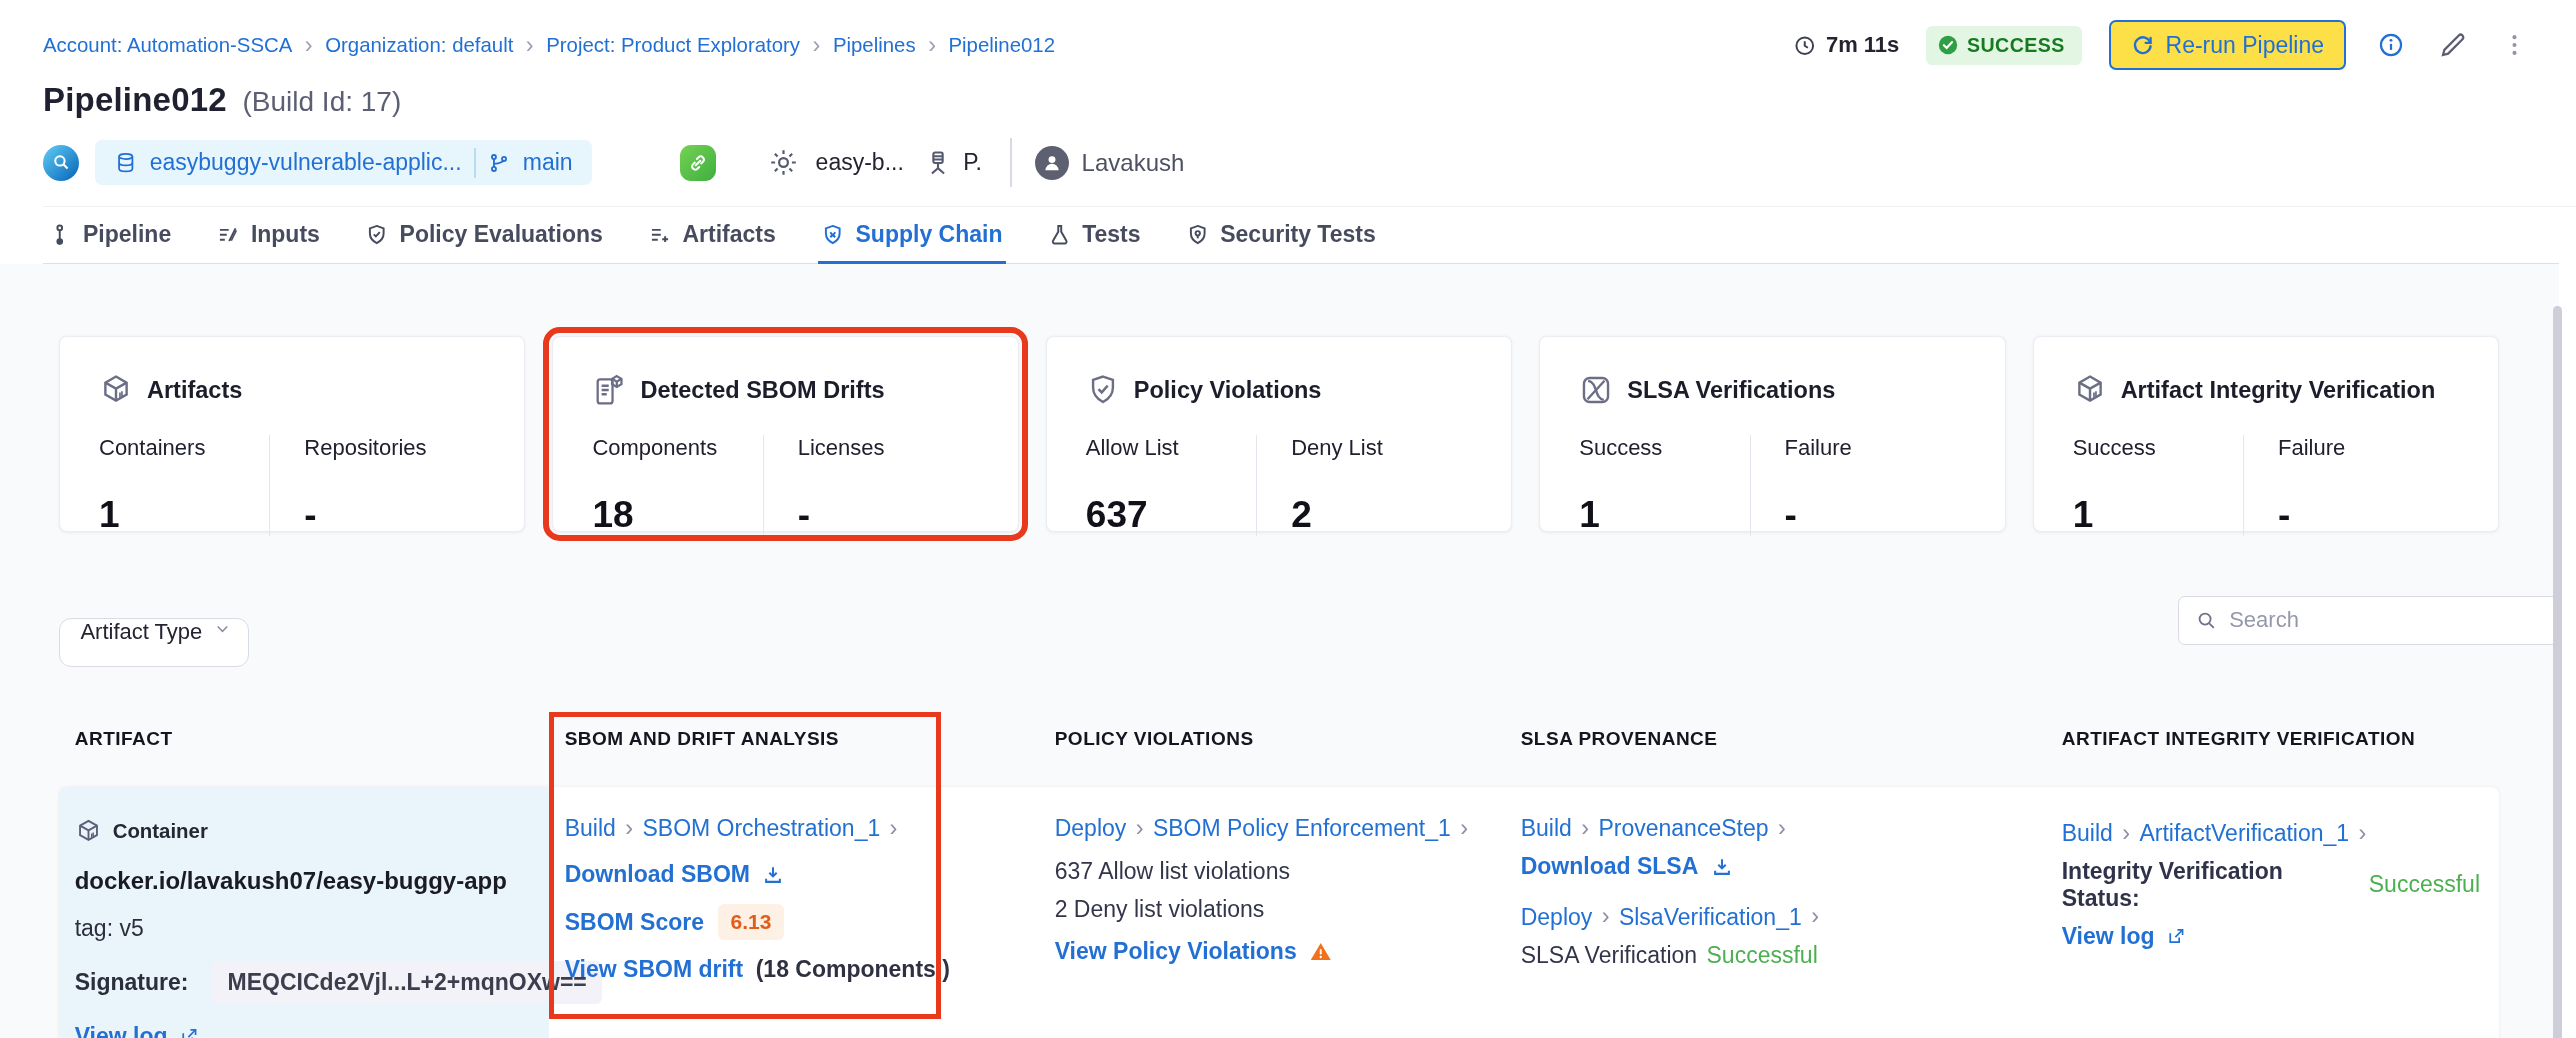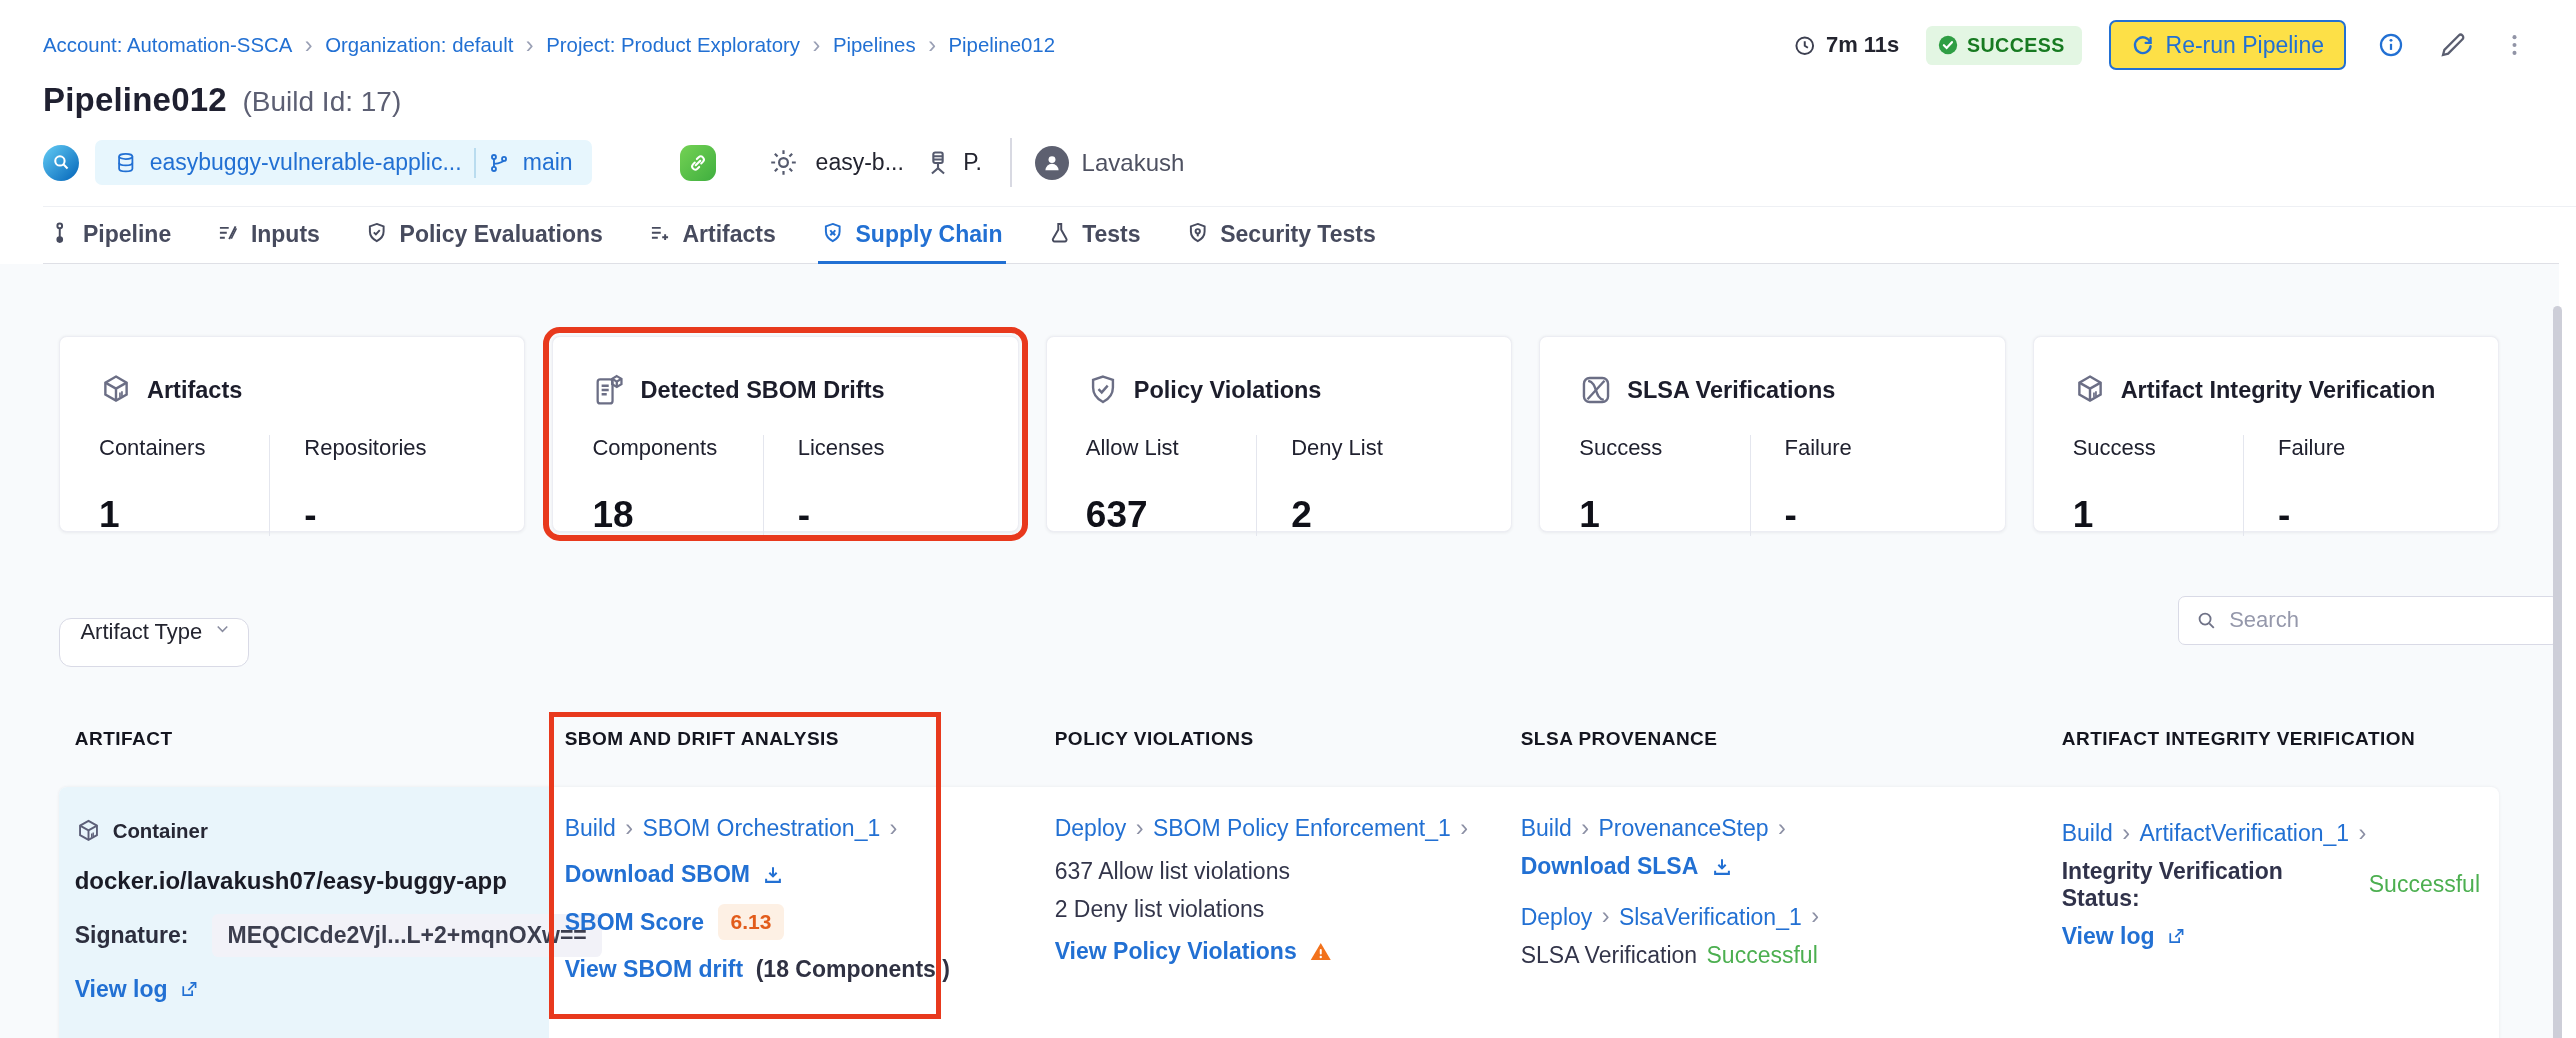--- a/index.html
+++ b/index.html
@@ -42,21 +42,21 @@
   .meta-row .plain{ font-size:23px; color:#23242f; }
   .green-badge{ width:36px; height:36px; border-radius:11px; margin-left:88px;
     background:linear-gradient(135deg,#74d254,#3fae3f); display:flex; align-items:center; justify-content:center; }
   .meta-div{ width:1.6px; height:49px; background:#d8d9e2; margin:0 23.5px 0 28px; }
   .gray-avatar{ width:34px; height:34px; border-radius:50%; background:#5d6070;
     display:flex; align-items:center; justify-content:center; }
   .user-name{ font-size:24px; color:#4e5161; margin-left:12.5px; }
 
   .tabbar{ display:flex; align-items:stretch; gap:39px; margin-top:19px; border-top:0.8px solid #eef0f4;
     border-bottom:1.6px solid #dfe0e6; padding:0 0 0 2.4px; }
-  .tab{ display:flex; align-items:flex-start; gap:11px; font-size:23px; font-weight:700; color:#474b5e;
+  .tab{ display:flex; align-items:center; gap:11px; font-size:23px; font-weight:700; color:#474b5e;
     padding:14px 3.1px 12.5px; border-bottom:4.7px solid transparent; margin-bottom:-1.6px; cursor:pointer; }
   .tab.active{ color:var(--blue); border-bottom-color:var(--blue); }
 
   
   .content{ background:var(--pagebg); height:790px; position:relative; }
   .cards-row{ display:flex; gap:27px; padding:72px 77px 0 59px; }
   .card{ flex:1; background:#fff; border:0.8px solid #ecedf3; border-radius:7.8px; height:196px;
     box-shadow:0 0.8px 3.1px rgba(40,41,61,.07); padding:36px 36px 0 39px; }
   .card.highlighted{ outline:6.3px solid var(--red); outline-offset:3.9px; }
   .card-head{ display:flex; align-items:center; gap:14px; }
@@ -469,20 +469,21 @@
           <span class="ic">
               <svg width="27" height="27" viewBox="0 0 24 24" fill="none" stroke="#5d6078" stroke-width="1.7">
                 <path d="M12 2.5l7.5 4.3v8.4L12 19.5l-7.5-4.3V6.8L12 2.5z"></path>
                 <path d="M12 11L4.5 6.8M12 11l7.5-4.2M12 11v8.5"></path>
                 <path d="M14.8 17.2v-3.5M16.2 16.4v-3.5" stroke-width="1.2"></path>
               </svg>
             </span>
           <span class="art-type">Container</span>
         </div>
         <div class="art-image">docker.io/lavakush07/easy-buggy-app</div>
+        <div class="art-tag">tag: v5</div>
         <div class="sig-row">
           <span class="sig-label">Signature:</span>
           <span class="sig-pill">MEQCICde2Vjl...L+2+mqnOXw==</span>
         </div>
         <div class="line mt1">
           <a class="lnk blink">View log</a>
           <span class="ic" style="margin-left:11px;">
               <svg width="20.4" height="20.4" viewBox="0 0 24 24" fill="none" stroke="#2270d3" stroke-width="2">
                 <path d="M5 8.5V19h10.5v-5.5"></path>
                 <path d="M13.5 4.5H19.5V10.5"></path>

